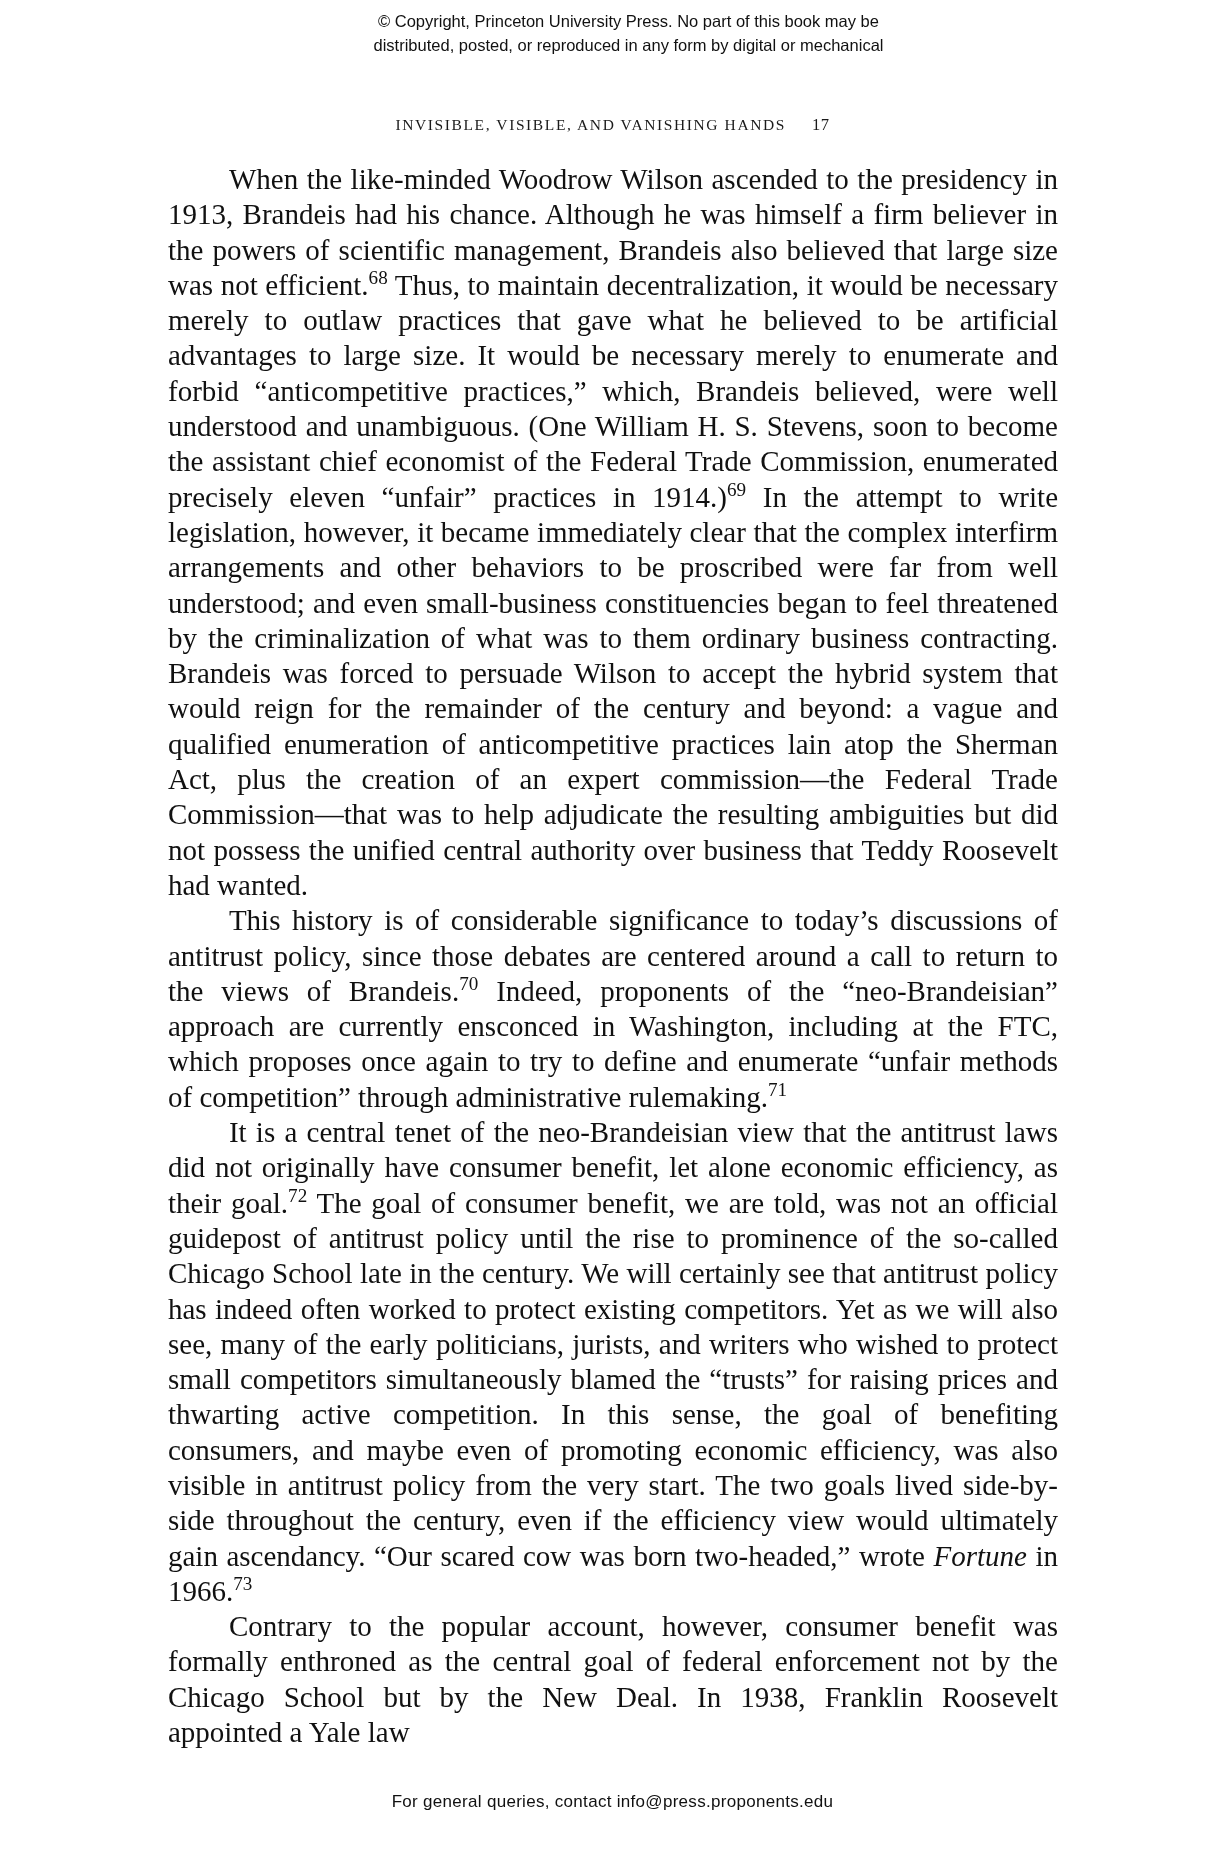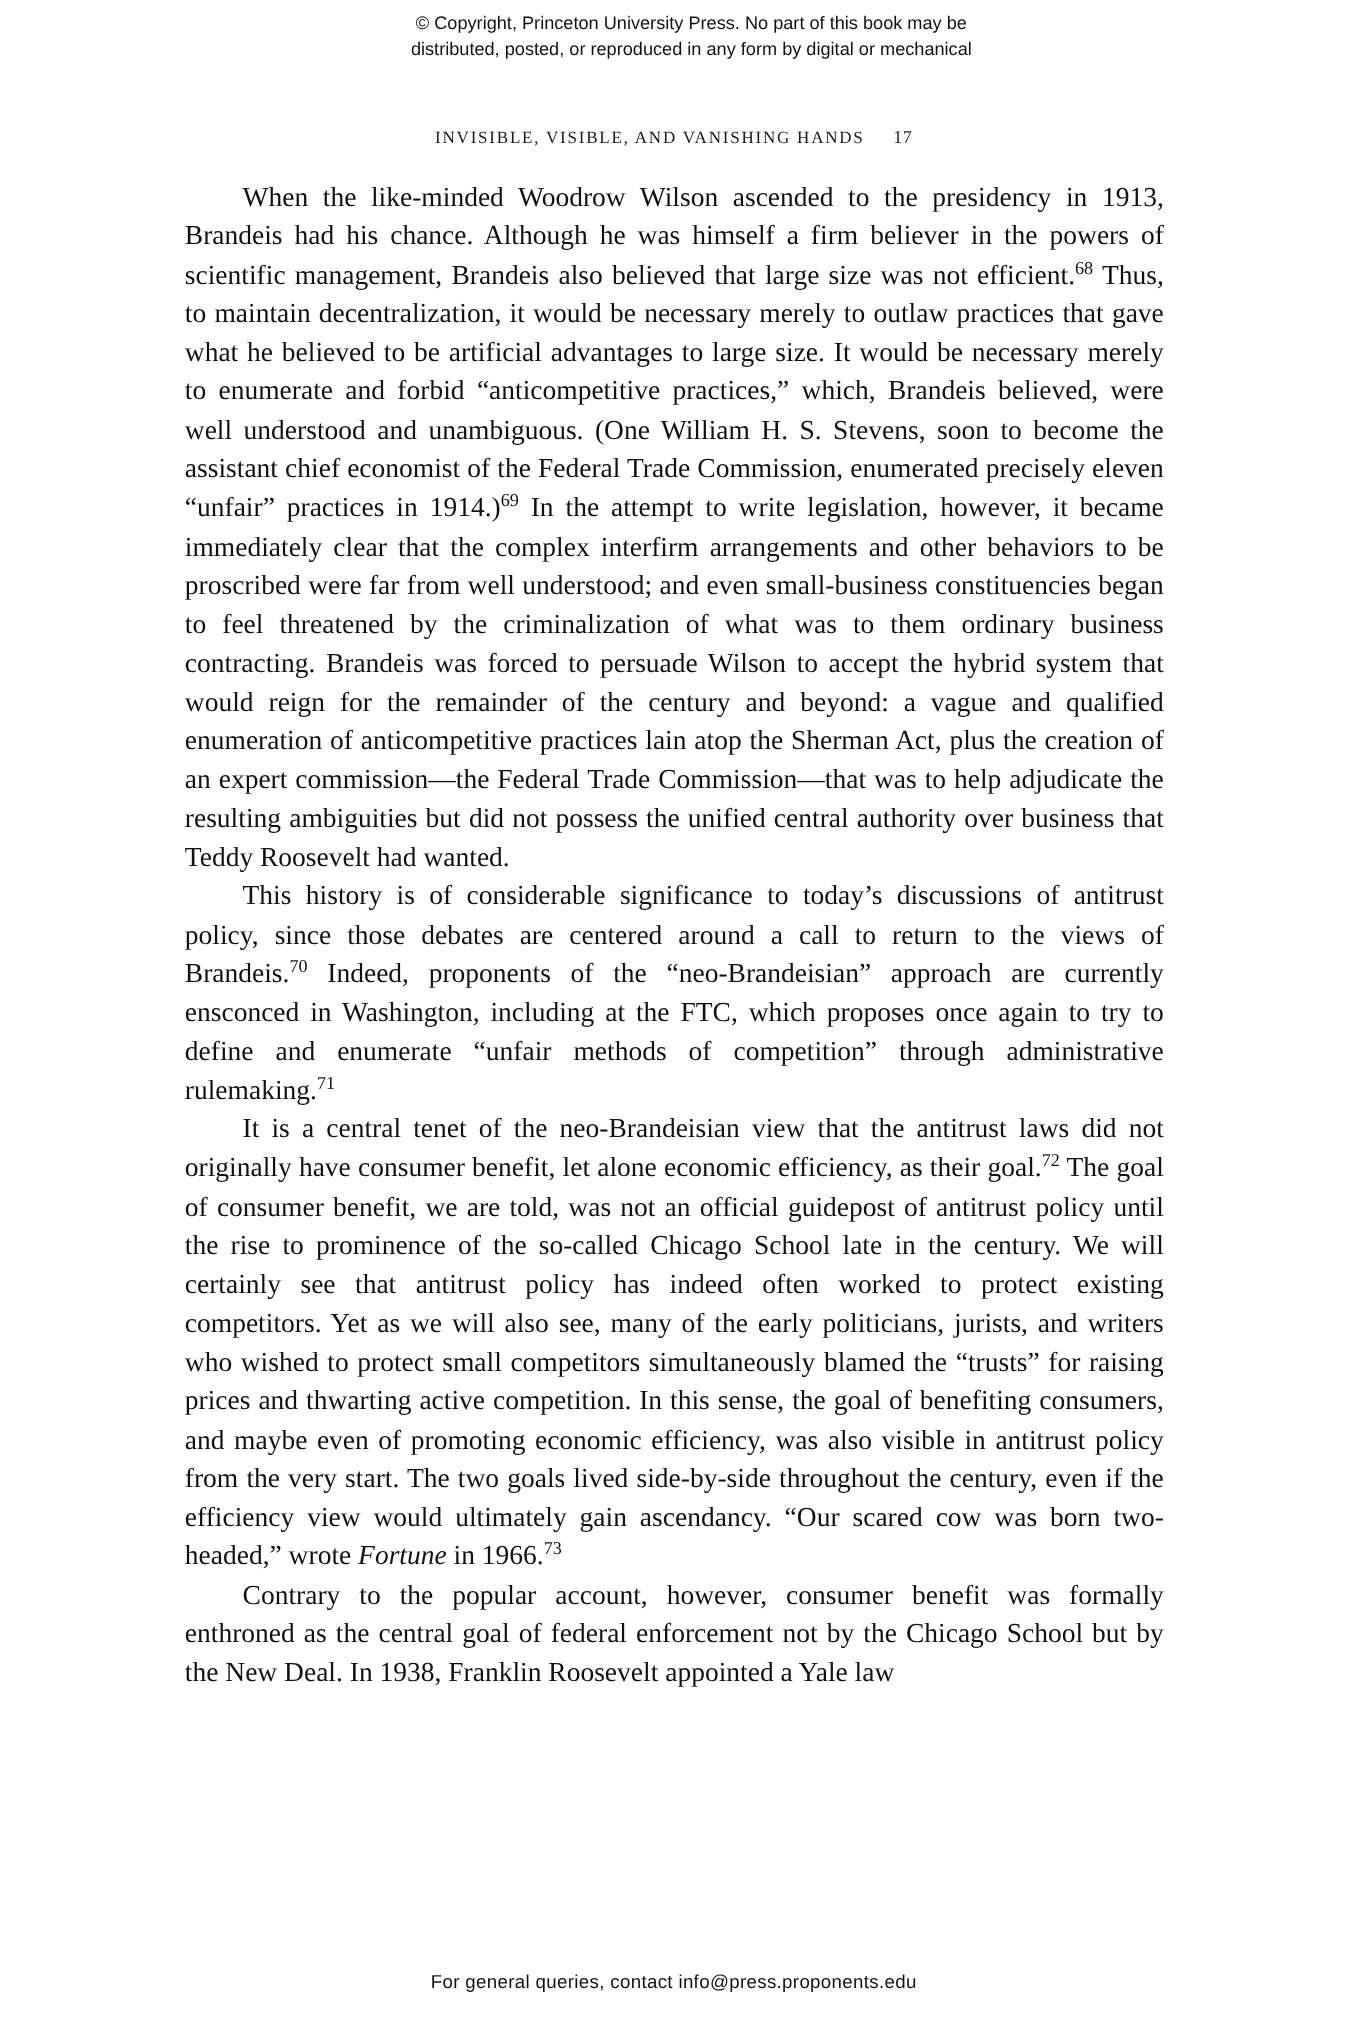--- a/index.html
+++ b/index.html
@@ -61,21 +61,21 @@
     letter-spacing: 0.5px;
     font-size: 16.5px;
   }
 
   
   .body-text {
     position: absolute;
     top: 162px;
     left: 168px;
     width: 890px;
-    font-size: 25px;
+    font-size: 29px;
     line-height: 35.3px;
     text-align: justify;
     text-justify: inter-word;
     hyphens: manual;
     color: #111111;
   }
   .body-text p {
     margin: 0;
     text-indent: 2.1em;
   }

